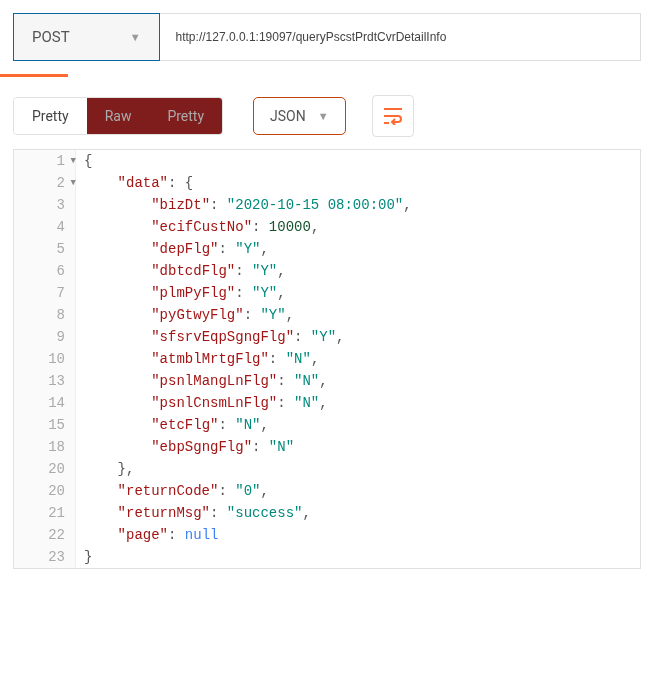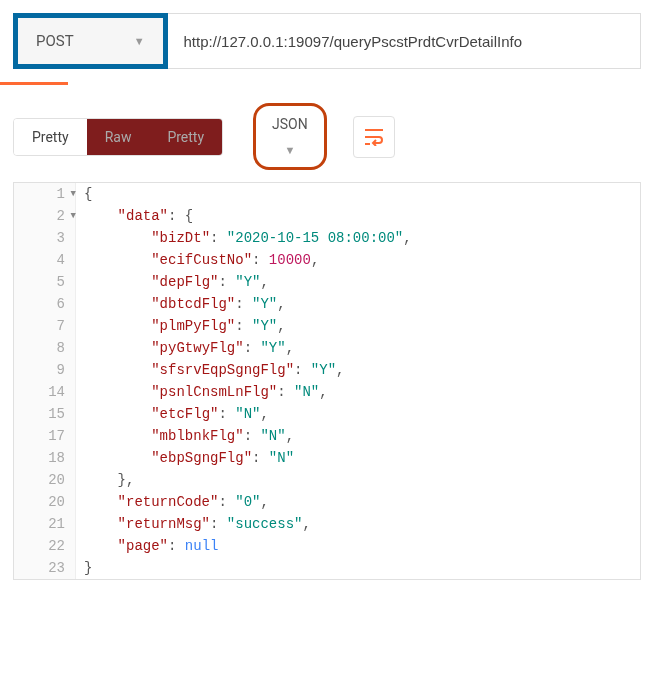--- a/index.html
+++ b/index.html
@@ -8,40 +8,40 @@
     background: #fff;
     font-size: 14px;
     color: #333;
   }
   .request-bar {
     display: flex;
     padding: 13px 13px 13px 13px;
     gap: 0;
   }
   .method-select {
-    border: 5px solid #0369a1;
+    border: 1px solid #0369a1;
     background: #f6f6f6;
     padding: 14px 18px;
     display: flex;
     align-items: center;
     gap: 60px;
     color: #555;
     font-size: 15px;
     border-radius: 0;
   }
   .method-select .chevron {
     color: #999;
     font-size: 11px;
   }
   .url-input {
     flex: 1;
     border: 1px solid #ddd;
     border-left: none;
     padding: 14px 16px;
-    font-size: 15px;
+    font-size: 12px;
     color: #444;
     outline: none;
     background: #fff;
   }
   .orange-bar {
     height: 3px;
     background: #fff;
     position: relative;
   }
   .orange-bar::before {
@@ -71,31 +71,30 @@
     color: #aaa;
     font-size: 14px;
     cursor: pointer;
     background: #7f1d1d;
   }
   .view-tab.active {
     color: #444;
     background: #fff;
   }
   .format-select {
-    border: 3px solid #c2410c;
-    border-radius: 16px;
+    border: 1px solid #c2410c;
+    border-radius: 5px;
     padding: 10px 16px;
     display: flex;
     align-items: center;
     gap: 12px;
     color: #555;
     font-size: 14px;
     margin-right: 16px;
     cursor: pointer;
-    flex-direction: column;
   }
   .format-select .chevron {
     color: #999;
     font-size: 11px;
   }
   .wrap-btn {
     border: 1px solid #e0e0e0;
     border-radius: 4px;
     width: 42px;
     height: 42px;
@@ -137,21 +136,21 @@
     color: #888;
     font-size: 9px;
   }
   .code-content {
     padding-left: 8px;
     flex: 1;
   }
   .tok-punc { color: #555; }
   .tok-key { color: #a31515; }
   .tok-str { color: #008a7c; }
-  .tok-num { color: #be185d; }
+  .tok-num { color: #14532d; }
   .tok-null { color: #3b82f6; }
   .cursor-mark {
     border-left: 1px solid #333;
     margin-left: -1px;
   }
 </style>
 </head>
 <body>
 
 <div class="request-bar">
@@ -187,22 +186,23 @@
 <div class="code-area">
   <div class="code-line"><div class="gutter"><span>1</span><span class="fold-marker">▼</span></div><div class="code-content"><span class="tok-punc">{</span></div></div>
   <div class="code-line"><div class="gutter"><span>2</span><span class="fold-marker">▼</span></div><div class="code-content">    <span class="tok-key">"data"</span><span class="tok-punc">: {</span></div></div>
   <div class="code-line"><div class="gutter">3</div><div class="code-content">        <span class="tok-key">"bizDt"</span><span class="tok-punc">: </span><span class="tok-str">"2020-10-15 08:00:00"</span><span class="tok-punc">,</span></div></div>
   <div class="code-line"><div class="gutter">4</div><div class="code-content">        <span class="tok-key">"ecifCustNo"</span><span class="tok-punc">: </span><span class="tok-num">10000</span><span class="tok-punc">,</span></div></div>
   <div class="code-line"><div class="gutter">5</div><div class="code-content">        <span class="tok-key">"depFlg"</span><span class="tok-punc">: </span><span class="tok-str">"Y"</span><span class="tok-punc">,</span></div></div>
   <div class="code-line"><div class="gutter">6</div><div class="code-content">        <span class="tok-key">"dbtcdFlg"</span><span class="tok-punc">: </span><span class="tok-str">"Y"</span><span class="tok-punc">,</span></div></div>
   <div class="code-line"><div class="gutter">7</div><div class="code-content">        <span class="tok-key">"plmPyFlg"</span><span class="tok-punc">: </span><span class="tok-str">"Y"</span><span class="tok-punc">,</span></div></div>
   <div class="code-line"><div class="gutter">8</div><div class="code-content">        <span class="tok-key">"pyGtwyFlg"</span><span class="tok-punc">: </span><span class="tok-str">"Y"</span><span class="tok-punc">,</span></div></div>
   <div class="code-line"><div class="gutter">9</div><div class="code-content">        <span class="tok-key">"sfsrvEqpSgngFlg"</span><span class="tok-punc">: </span><span class="tok-str">"Y"</span><span class="tok-punc">,</span></div></div>
+  <div class="code-line"><div class="gutter">10</div><div class="code-content">        <span class="tok-key">"atmblMrtgFlg"</span><span class="tok-punc">: </span><span class="tok-str">"N"</span><span class="tok-punc">,</span></div></div>
+  <div class="code-line"><div class="gutter">13</div><div class="code-content">        <span class="tok-key">"psnlMangLnFlg"</span><span class="tok-punc">: </span><span class="tok-str">"N"</span><span class="tok-punc">,</span></div></div>
   <div class="code-line"><div class="gutter">14</div><div class="code-content">        <span class="tok-key">"psnlCnsmLnFlg"</span><span class="tok-punc">: </span><span class="tok-str">"N"</span><span class="tok-punc">,</span></div></div>
   <div class="code-line"><div class="gutter">15</div><div class="code-content">        <span class="tok-key">"etcFlg"</span><span class="tok-punc">: </span><span class="tok-str">"N"</span><span class="tok-punc">,</span></div></div>
-  <div class="code-line"><div class="gutter">17</div><div class="code-content">        <span class="tok-key">"mblbnkFlg"</span><span class="tok-punc">: </span><span class="tok-str">"N"</span><span class="tok-punc">,</span></div></div>
   <div class="code-line"><div class="gutter">18</div><div class="code-content">        <span class="tok-key">"ebpSgngFlg"</span><span class="tok-punc">: </span><span class="tok-str">"N"</span></div></div>
   <div class="code-line"><div class="gutter">20</div><div class="code-content">    <span class="tok-punc">},</span></div></div>
   <div class="code-line"><div class="gutter">20</div><div class="code-content">    <span class="tok-key">"returnCode"</span><span class="tok-punc">: </span><span class="tok-str">"0"</span><span class="tok-punc">,</span></div></div>
   <div class="code-line"><div class="gutter">21</div><div class="code-content">    <span class="tok-key">"returnMsg"</span><span class="tok-punc">: </span><span class="tok-str">"success"</span><span class="tok-punc">,</span></div></div>
   <div class="code-line"><div class="gutter">22</div><div class="code-content">    <span class="tok-key">"page"</span><span class="tok-punc">: </span><span class="tok-null">null</span></div></div>
   <div class="code-line"><div class="gutter">23</div><div class="code-content"><span class="tok-punc">}</span></div></div>
 </div>
 
 </body></html>

